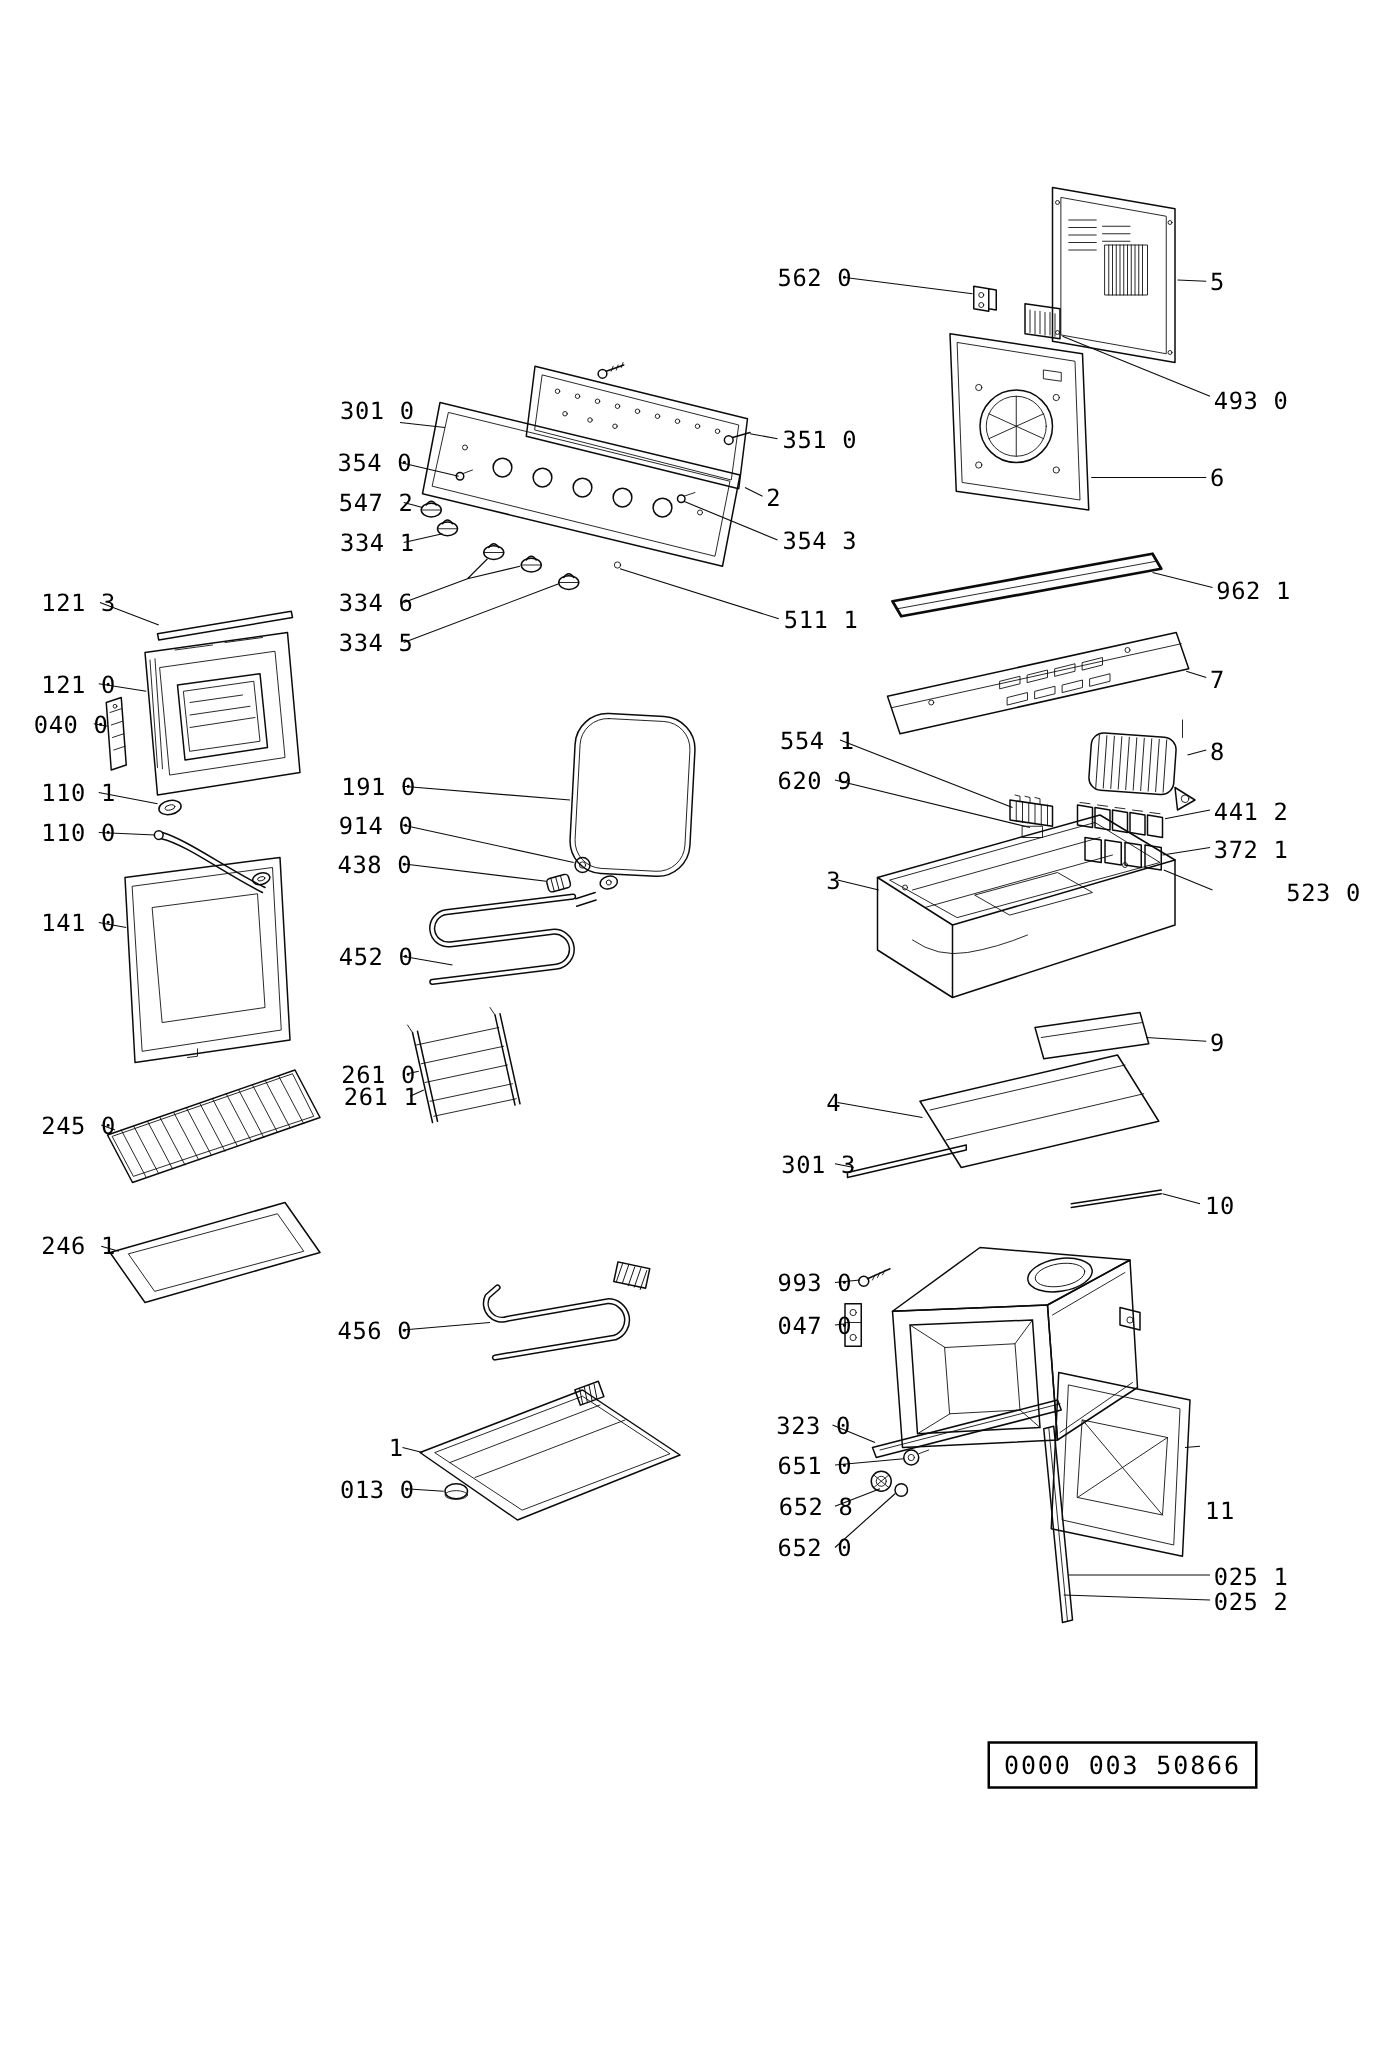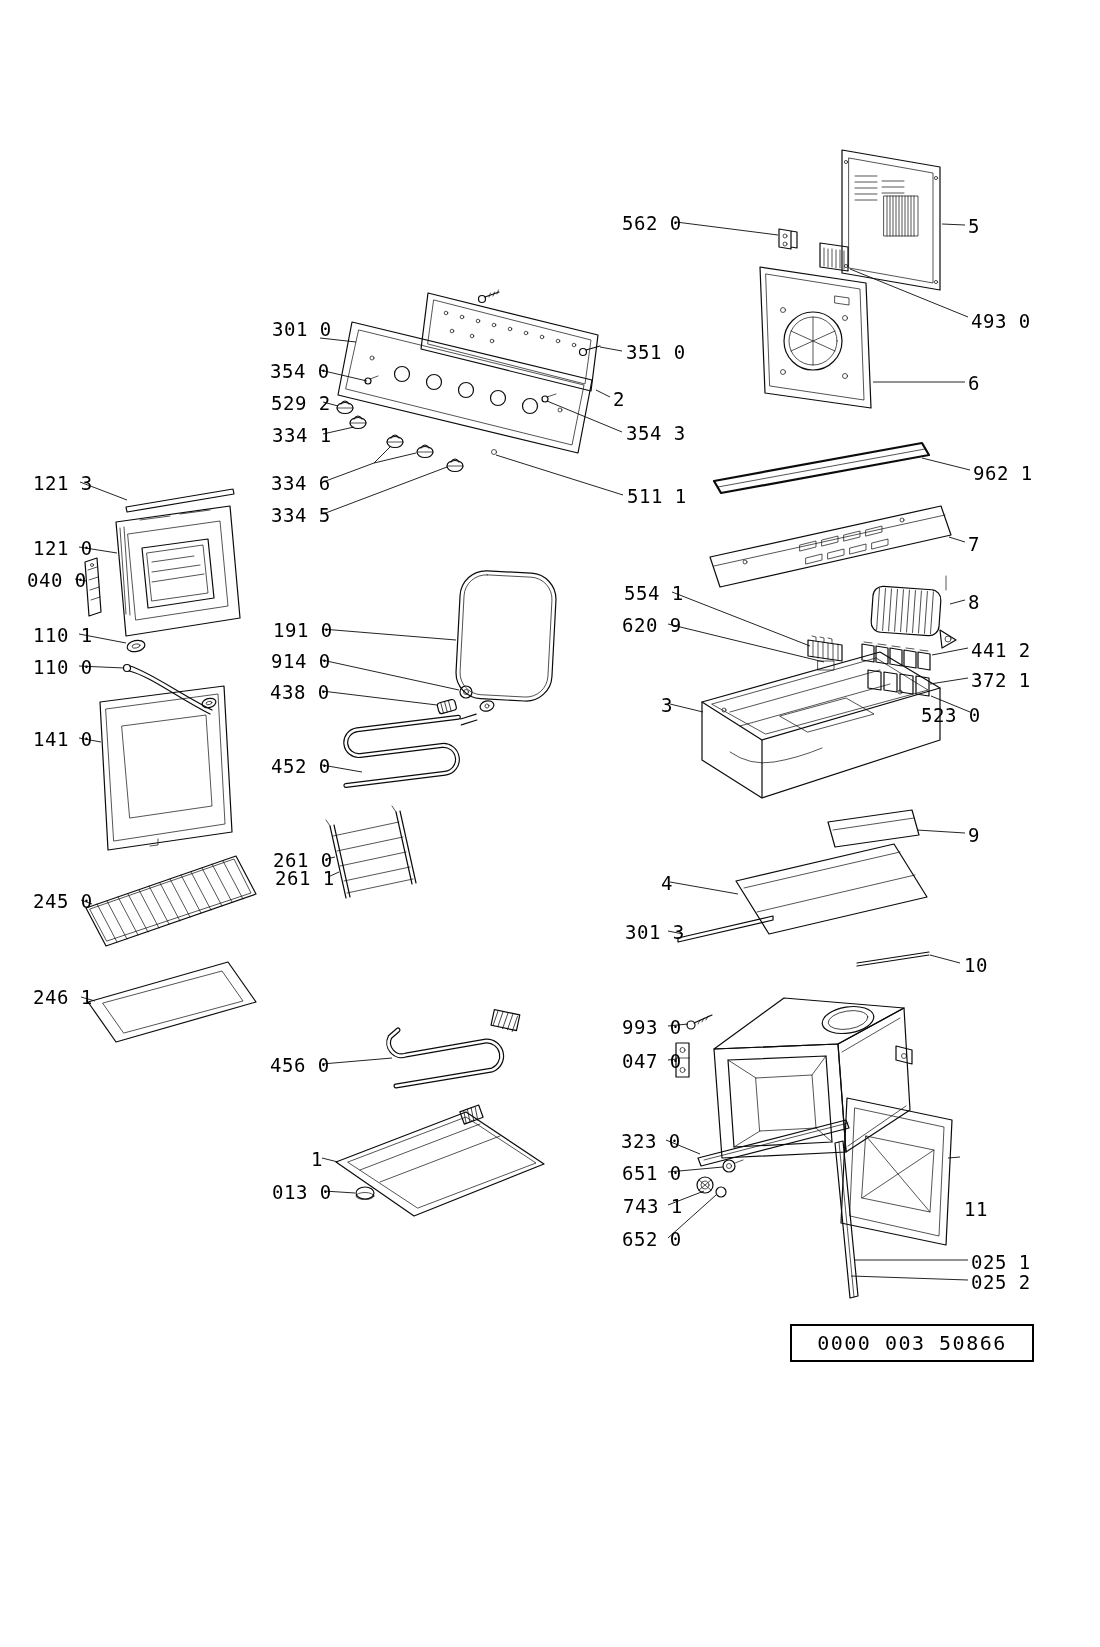--- a/index.html
+++ b/index.html
@@ -1,21 +1,21 @@
 <!DOCTYPE html>
 <html><head>
 <meta charset="utf-8">
 <style>
   *{margin:0;padding:0;box-sizing:border-box}
   html,body{background:#ffffff}
   #page{position:relative;width:1100px;height:1647px;background:#ffffff;overflow:hidden;
         font-family:"DejaVu Sans Mono","Liberation Mono",monospace;color:#000}
   #art{position:absolute;left:0;top:0}
   .lbl{position:absolute;font-size:19px;line-height:1;letter-spacing:.5px;white-space:pre}
-  .code-box{position:absolute;left:790px;top:1324px;width:244px;height:38px;border:2px solid #000;
+  .code-box{position:absolute;left:790px;top:1393px;width:216px;height:38px;border:2px solid #000;
             display:flex;align-items:center;justify-content:center;font-size:20px;letter-spacing:1.5px}
   svg .d{fill:none;stroke:#0b0b0b;stroke-width:1.2;stroke-linecap:round;stroke-linejoin:round}
   svg .t{fill:none;stroke:#0b0b0b;stroke-width:.7;stroke-linecap:round;stroke-linejoin:round}
   svg .k{fill:none;stroke:#0b0b0b;stroke-width:2.2;stroke-linecap:round;stroke-linejoin:round}
   svg .ld{fill:none;stroke:#0b0b0b;stroke-width:.9}
   svg .tube{fill:none;stroke:#0b0b0b;stroke-width:5;stroke-linecap:round;stroke-linejoin:round}
   svg .tubein{fill:none;stroke:#ffffff;stroke-width:2.6;stroke-linecap:round;stroke-linejoin:round}
 </style>
 </head>
 <body>
@@ -379,21 +379,21 @@
   <span class="lbl" style="left:33px;top:539px">121 0</span>
   <span class="lbl" style="left:27px;top:571px">040 0</span>
   <span class="lbl" style="left:33px;top:626px">110 1</span>
   <span class="lbl" style="left:33px;top:658px">110 0</span>
   <span class="lbl" style="left:33px;top:730px">141 0</span>
   <span class="lbl" style="left:33px;top:892px">245 0</span>
   <span class="lbl" style="left:33px;top:988px">246 1</span>
 
   <span class="lbl" style="left:272px;top:320px">301 0</span>
   <span class="lbl" style="left:270px;top:362px">354 0</span>
-  <span class="lbl" style="left:271px;top:394px">529 2</span>
+  <span class="lbl" style="left:271px;top:394px">547 2</span>
   <span class="lbl" style="left:272px;top:426px">334 1</span>
   <span class="lbl" style="left:271px;top:474px">334 6</span>
   <span class="lbl" style="left:271px;top:506px">334 5</span>
   <span class="lbl" style="left:273px;top:621px">191 0</span>
   <span class="lbl" style="left:271px;top:652px">914 0</span>
   <span class="lbl" style="left:270px;top:683px">438 0</span>
   <span class="lbl" style="left:271px;top:757px">452 0</span>
   <span class="lbl" style="left:273px;top:851px">261 0</span>
   <span class="lbl" style="left:275px;top:869px">261 1</span>
   <span class="lbl" style="left:270px;top:1056px">456 0</span>
@@ -407,32 +407,32 @@
   <span class="lbl" style="left:627px;top:487px">511 1</span>
   <span class="lbl" style="left:624px;top:584px">554 1</span>
   <span class="lbl" style="left:622px;top:616px">620 9</span>
   <span class="lbl" style="left:661px;top:696px">3</span>
   <span class="lbl" style="left:661px;top:874px">4</span>
   <span class="lbl" style="left:625px;top:923px">301 3</span>
   <span class="lbl" style="left:622px;top:1018px">993 0</span>
   <span class="lbl" style="left:622px;top:1052px">047 0</span>
   <span class="lbl" style="left:621px;top:1132px">323 0</span>
   <span class="lbl" style="left:622px;top:1164px">651 0</span>
-  <span class="lbl" style="left:623px;top:1197px">743 1</span>
+  <span class="lbl" style="left:623px;top:1197px">652 8</span>
   <span class="lbl" style="left:622px;top:1230px">652 0</span>
 
   <span class="lbl" style="left:968px;top:217px">5</span>
   <span class="lbl" style="left:971px;top:312px">493 0</span>
   <span class="lbl" style="left:968px;top:374px">6</span>
   <span class="lbl" style="left:973px;top:464px">962 1</span>
   <span class="lbl" style="left:968px;top:535px">7</span>
   <span class="lbl" style="left:968px;top:593px">8</span>
   <span class="lbl" style="left:971px;top:641px">441 2</span>
   <span class="lbl" style="left:971px;top:671px">372 1</span>
-  <span class="lbl" style="left:921px;top:706px">523 0</span>
+  <span class="lbl" style="left:1029px;top:706px">523 0</span>
   <span class="lbl" style="left:968px;top:826px">9</span>
   <span class="lbl" style="left:964px;top:956px">10</span>
   <span class="lbl" style="left:964px;top:1200px">11</span>
   <span class="lbl" style="left:971px;top:1253px">025 1</span>
   <span class="lbl" style="left:971px;top:1273px">025 2</span>
 
   <div class="code-box">
     <span>0000 003 50866</span>
   </div>
 

